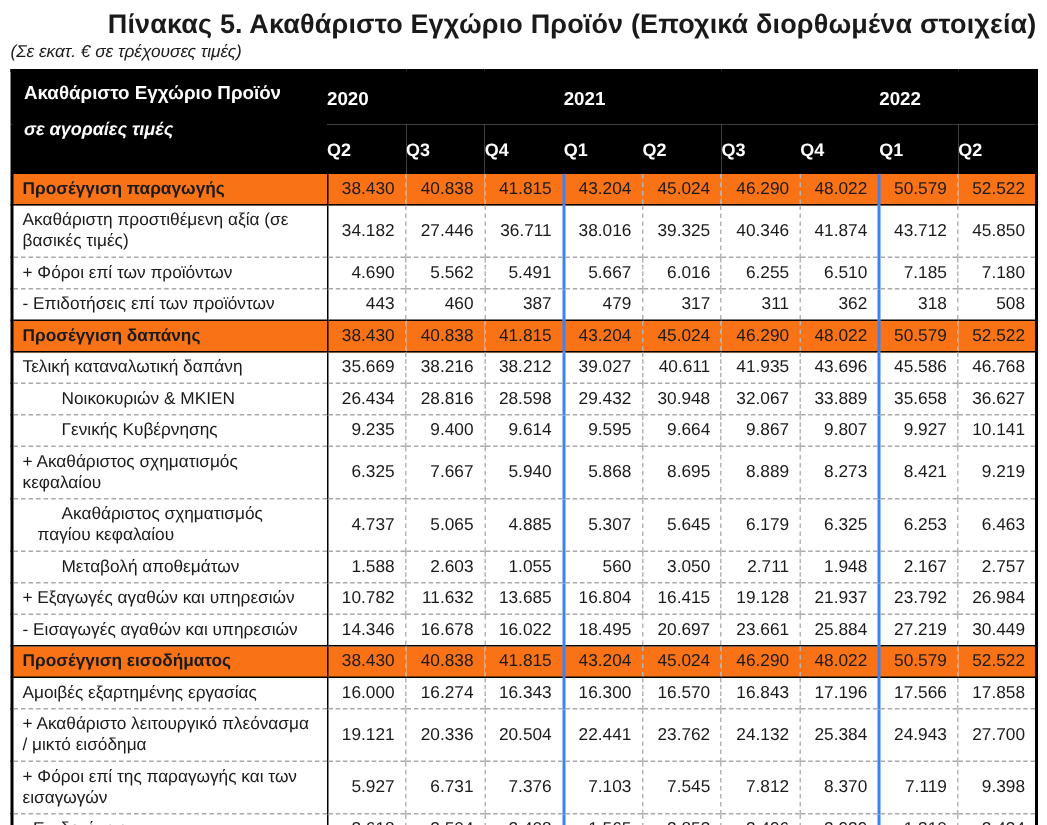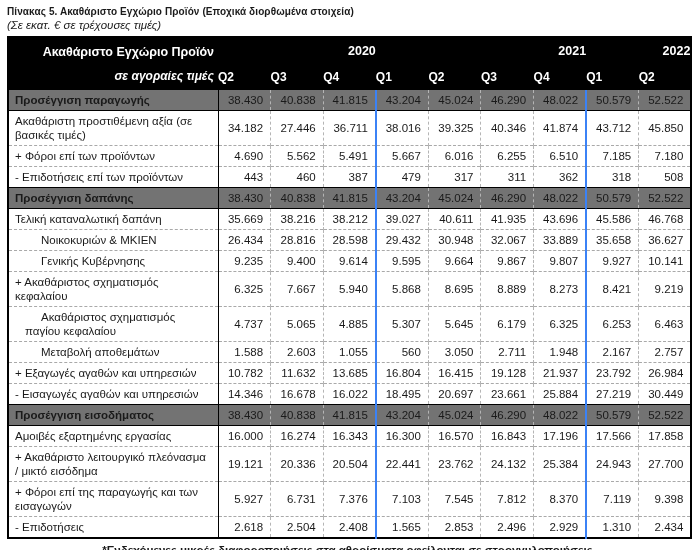--- a/index.html
+++ b/index.html
@@ -6,22 +6,22 @@
   html, body {
     width: 698px; height: 550px;
     background: #ffffff;
     font-family: "Liberation Sans", "DejaVu Sans", sans-serif;
     color: #1a1a1a;
     overflow: hidden;
   }
   .page { padding: 4px 7px 0 7px; }
 
   .doc-title {
-    text-align: left;
-    font-size: 10px;
+    text-align: right;
+    font-size: 18px;
     font-weight: 700;
     letter-spacing: 0.1px;
     margin-top: 2px;
   }
   .doc-subtitle {
     font-size: 11.5px;
     font-style: italic;
     margin-top: 2px;
     margin-bottom: 5px;
   }
@@ -35,46 +35,46 @@
   col.c-label { width: 210px; }
   col.c-val   { width: 52.6px; }
 
   thead th {
     background: #000000;
     color: #ffffff;
     font-weight: 700;
     padding: 0;
   }
   th.h-label {
-    text-align: right;
+    text-align: left;
     vertical-align: top;
-    padding: 4px 4px 4px 7px;
+    padding: 4px 4px 20px 7px;
   }
   .h-label-line1 { font-size: 12.5px; line-height: 20px; }
   .h-label-line2 { font-size: 12px; font-style: italic; line-height: 20px; margin-top: 4px; }
-  tr.years th.h-year { font-size: 12.5px; height: 24px; text-align: right; vertical-align: middle; margin-top: 36px; }
+  tr.years th.h-year { font-size: 12.5px; height: 24px; text-align: left; vertical-align: middle; margin-top: 36px; }
   tr.quarters th.h-q { font-size: 12px; height: 22px; text-align: left; vertical-align: middle; }
 
   tbody td {
     font-size: 11.5px;
     line-height: 1.22;
     padding: 3px 7px 3px 6px;
     border-top: 1px dashed #a9a9a9;
     vertical-align: middle;
   }
   tbody td.label { text-align: left; }
   tbody td.label.indent { text-indent: 16px; padding-left: 16px; }
   tbody td.val {
     text-align: right;
     border-left: 1px dashed #b5b5b5;
   }
   tbody td.val.first { border-left: 1.5px solid #000; }
   tbody td.val.yb    { border-left: 2px solid #3b82f6; }
   tbody tr.section td {
-    background: #737373;
+    background: #f97316;
     border-top: 1.5px solid #000;
     border-bottom: 1.5px solid #000;
     margin-top: 10px;
   }
   tbody tr.section td.label { font-weight: 700; }
   tbody tr:first-child td { border-top: none; }
 
   .footnote {
     text-align: center;
     font-size: 11.5px;

